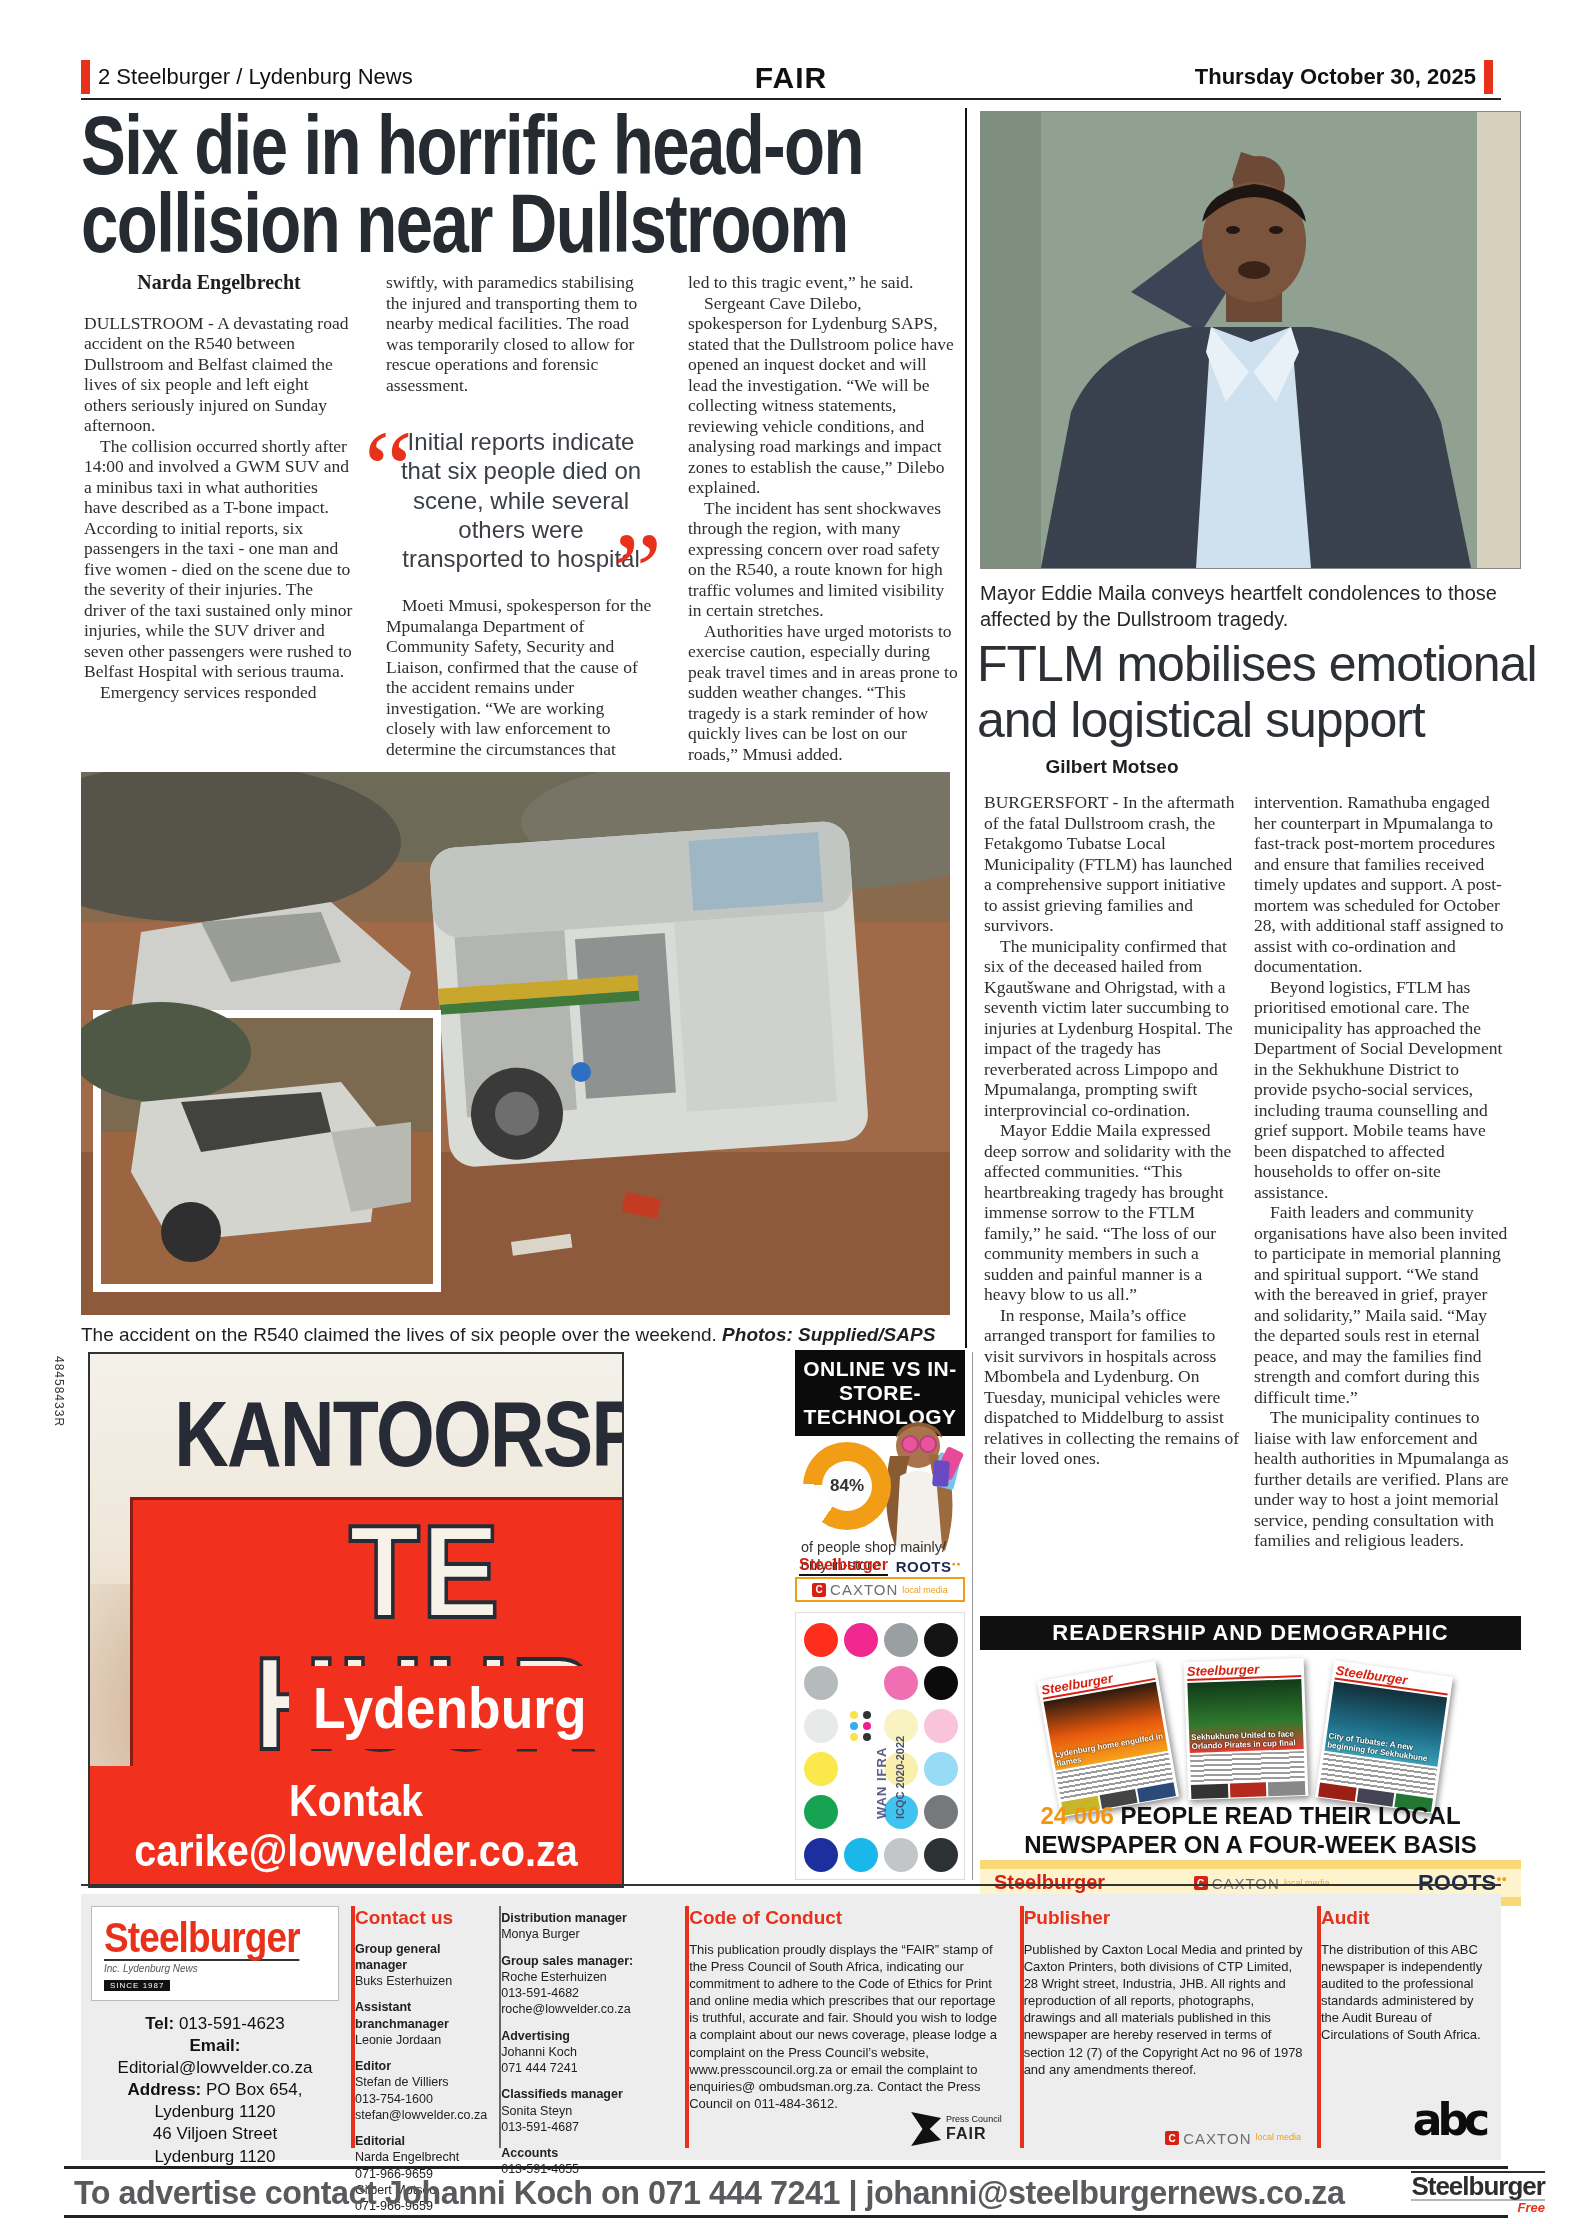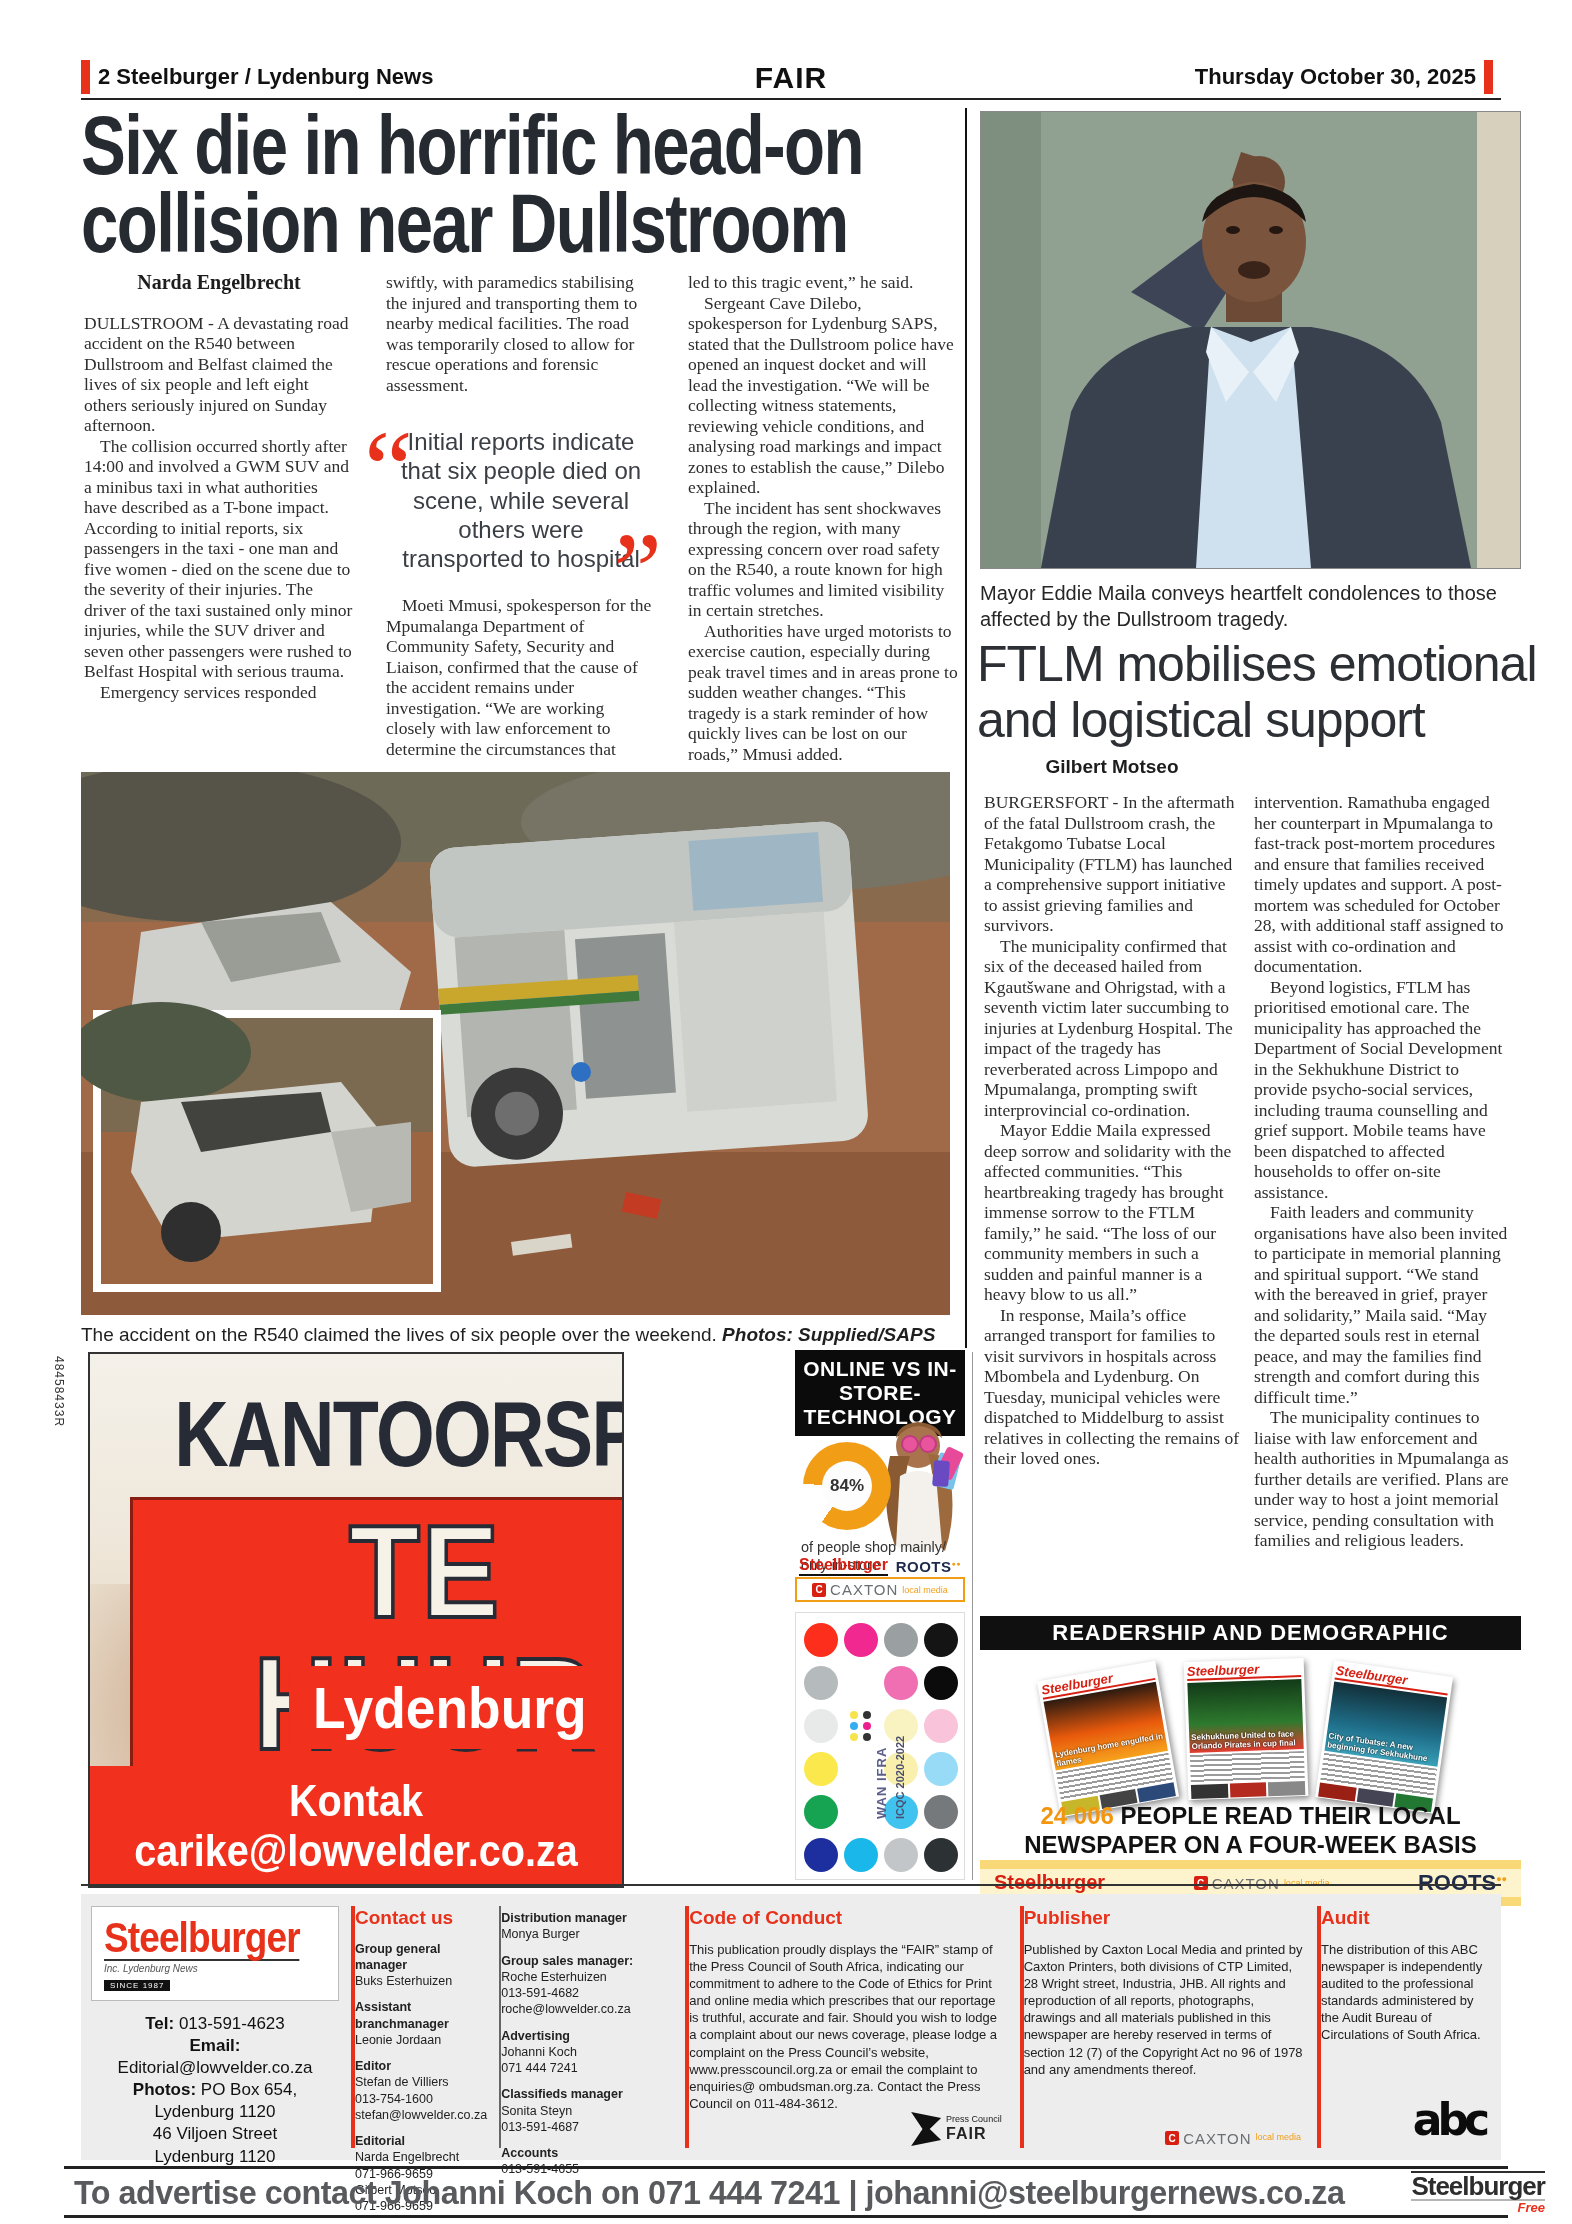--- a/index.html
+++ b/index.html
@@ -4,21 +4,21 @@
 <style>
   * { margin:0; padding:0; box-sizing:border-box; }
   html,body { background:#ffffff; }
   body { font-family:"Liberation Sans", sans-serif; color:#222; }
   .page { position:relative; width:1572px; height:2224px; background:#fff; overflow:hidden; }
 
   
   .masthead { position:absolute; left:81px; top:60px; width:1420px; height:34px; }
   .mh-left { position:absolute; left:0; top:0; display:flex; align-items:center; height:34px; }
   .mh-redbar { width:9px; height:34px; background:#e8311a; margin-right:8px; }
-  .mh-title { font-size:22px; font-weight:bold; color:#111; }
+  .mh-title { font-size:22px; font-weight:normal; color:#111; }
   .mh-news { position:absolute; left:0; right:0; text-align:center; top:1px; font-size:30px; font-weight:bold; letter-spacing:1px; color:#111; }
   .mh-right { position:absolute; right:0; top:0; display:flex; align-items:center; height:34px; }
   .mh-date { font-size:22px; font-weight:bold; color:#111; margin-right:8px; }
   .rule-top { position:absolute; left:81px; top:98px; width:1420px; height:2px; background:#222; }
 
   
   .headline1 { position:absolute; left:81px; top:106px; width:980px; font-weight:bold;
     font-size:84px; line-height:0.93; color:#262a31; letter-spacing:-2px;
     transform:scaleX(0.80); transform-origin:left top; white-space:nowrap; }
   .byline { font-size:20px; font-weight:bold; text-align:center; color:#1d1d1d; margin-bottom:20px; }
@@ -424,21 +424,21 @@
   <div class="footer">
     <div class="f-logo-box">
       <div class="f-logo-card">
         <div class="sb-big">Steelburger</div>
         <div class="sb-sub">Inc. Lydenburg News</div>
         <div class="sb-since">SINCE 1987</div>
       </div>
       <div class="f-contactblock">
         <div><b>Tel:</b><span> 013-591-4623</span></div>
         <div><b>Email:</b><span> Editorial@lowvelder.co.za</span></div>
-        <div><b>Photos:</b><span> PO Box 654,</span></div>
+        <div><b>Address:</b><span> PO Box 654,</span></div>
         <div>Lydenburg 1120</div>
         <div>46 Viljoen Street</div>
         <div>Lydenburg 1120</div>
       </div>
     </div>
 
     <div class="f-col f-contact">
       <h3>Contact us</h3>
       <div class="lbl">Group general manager</div>
       <div>Buks Esterhuizen</div>

